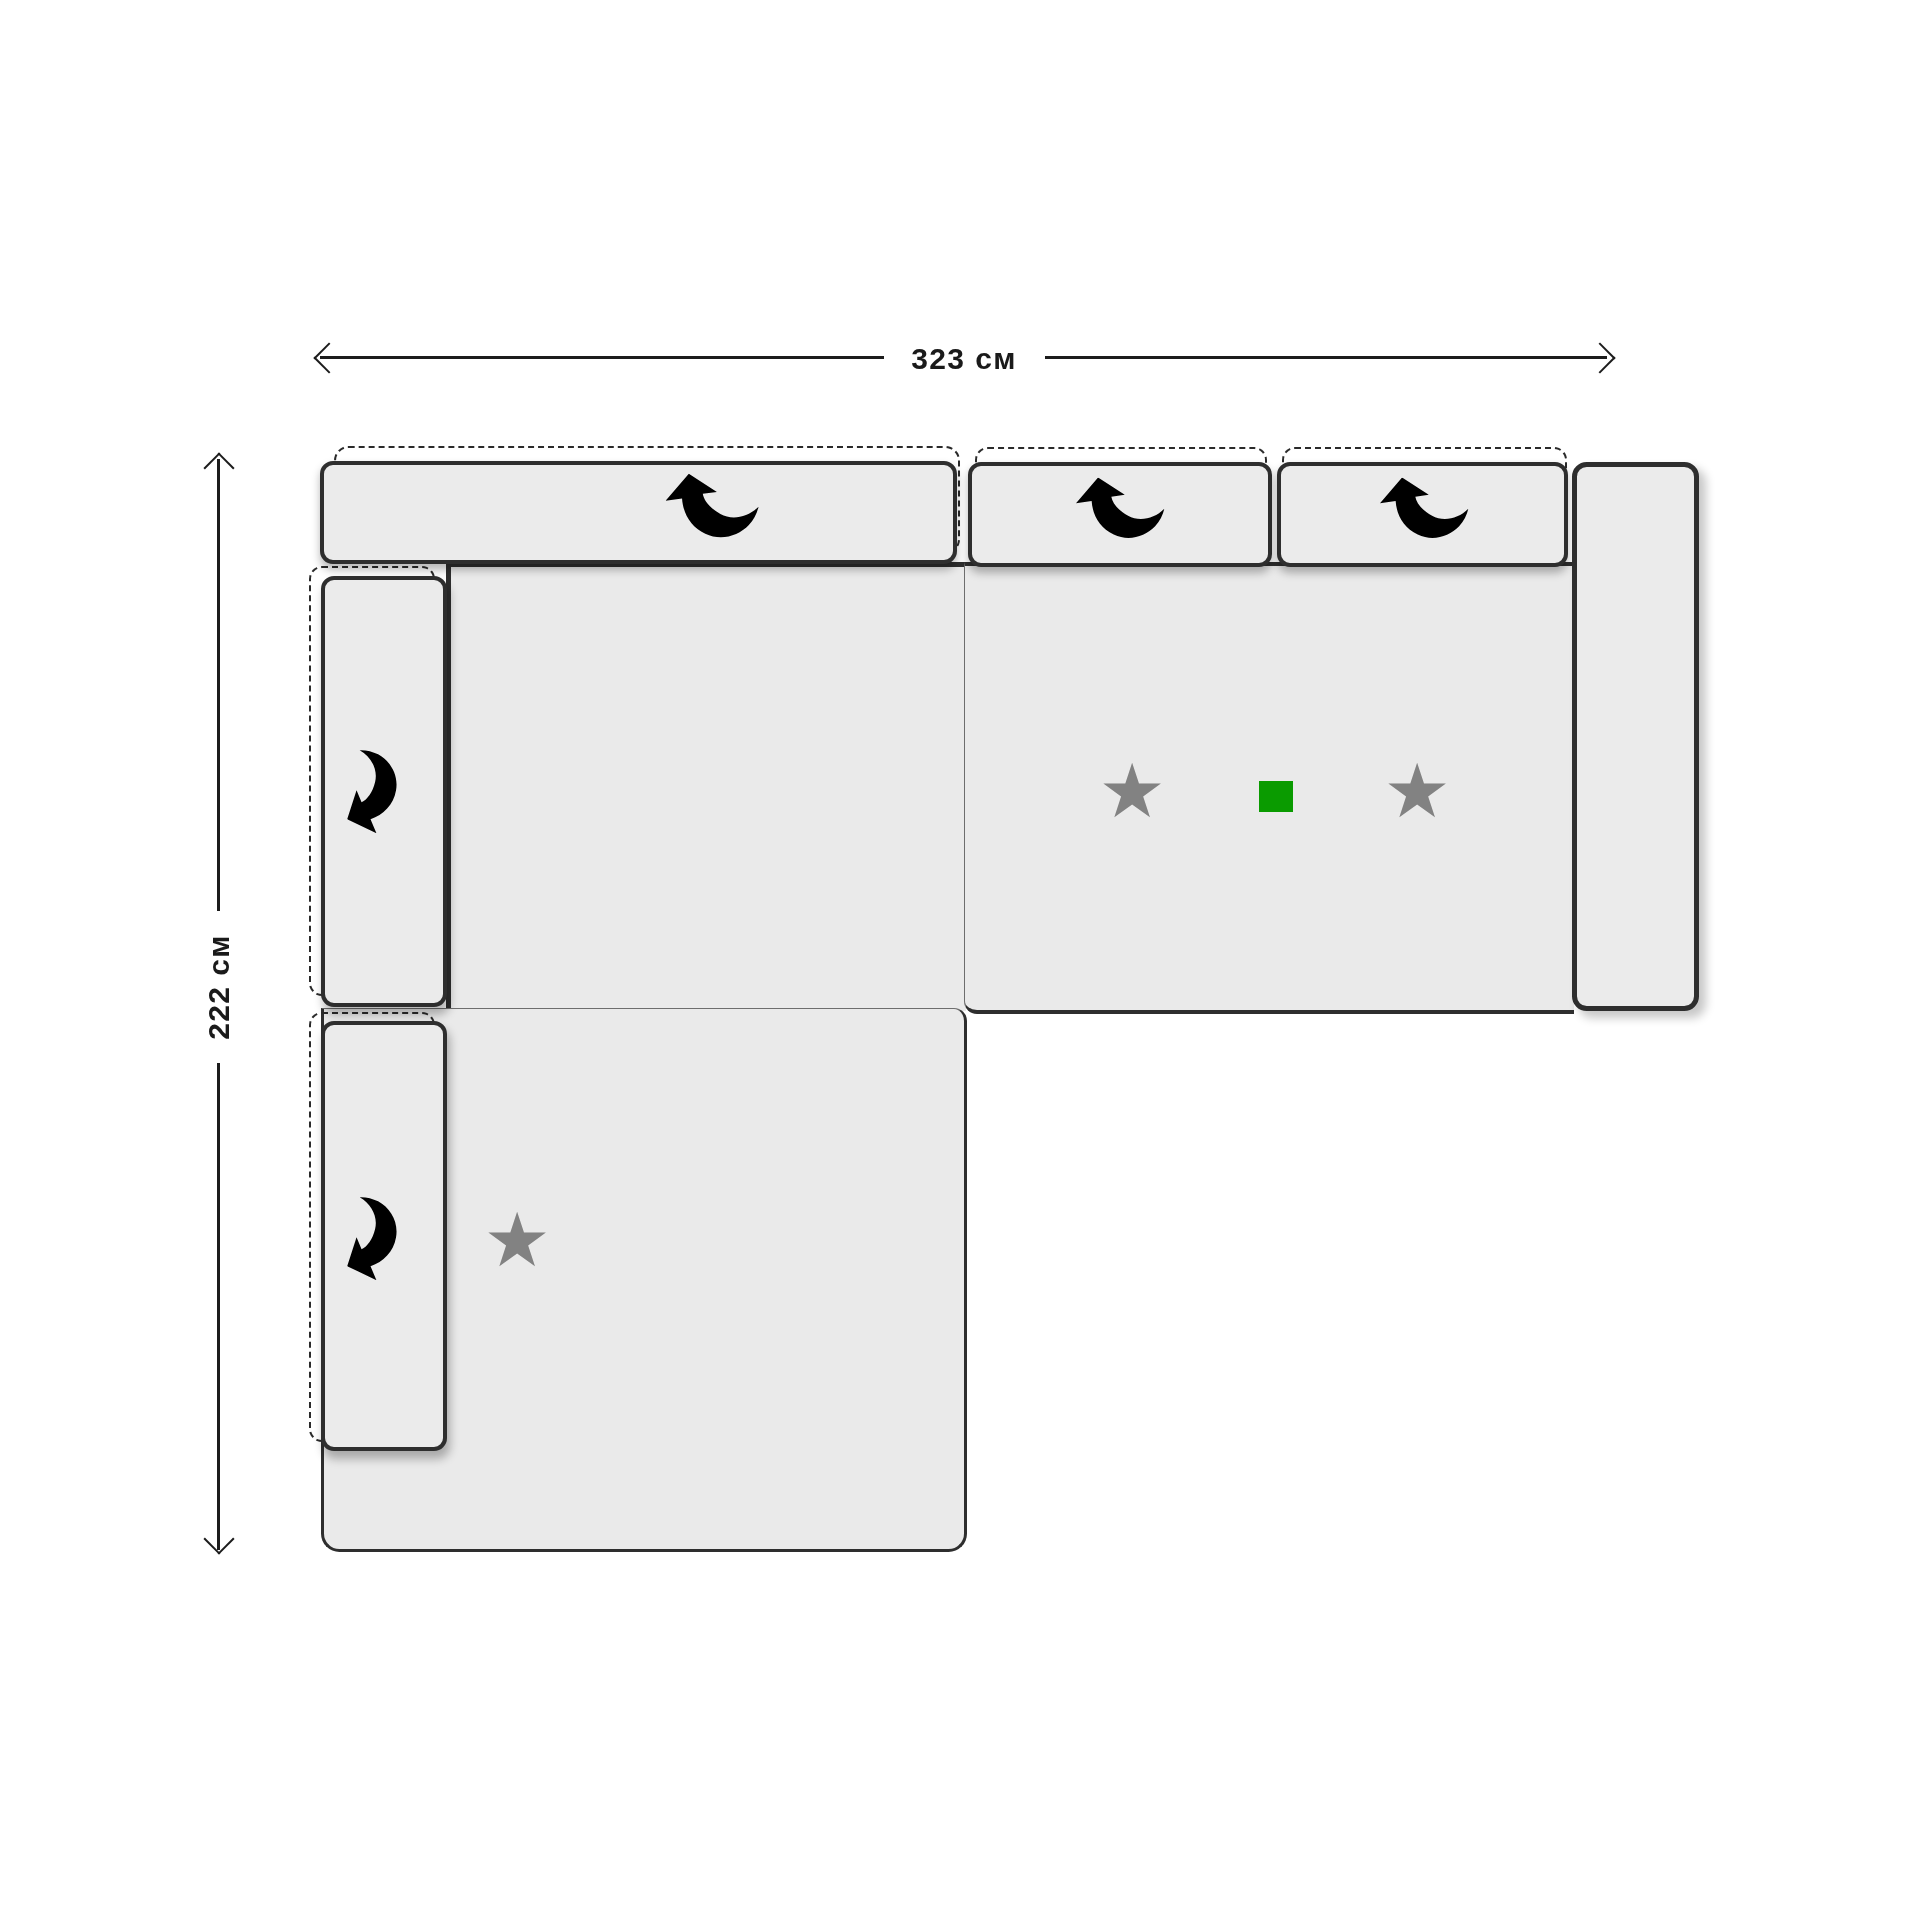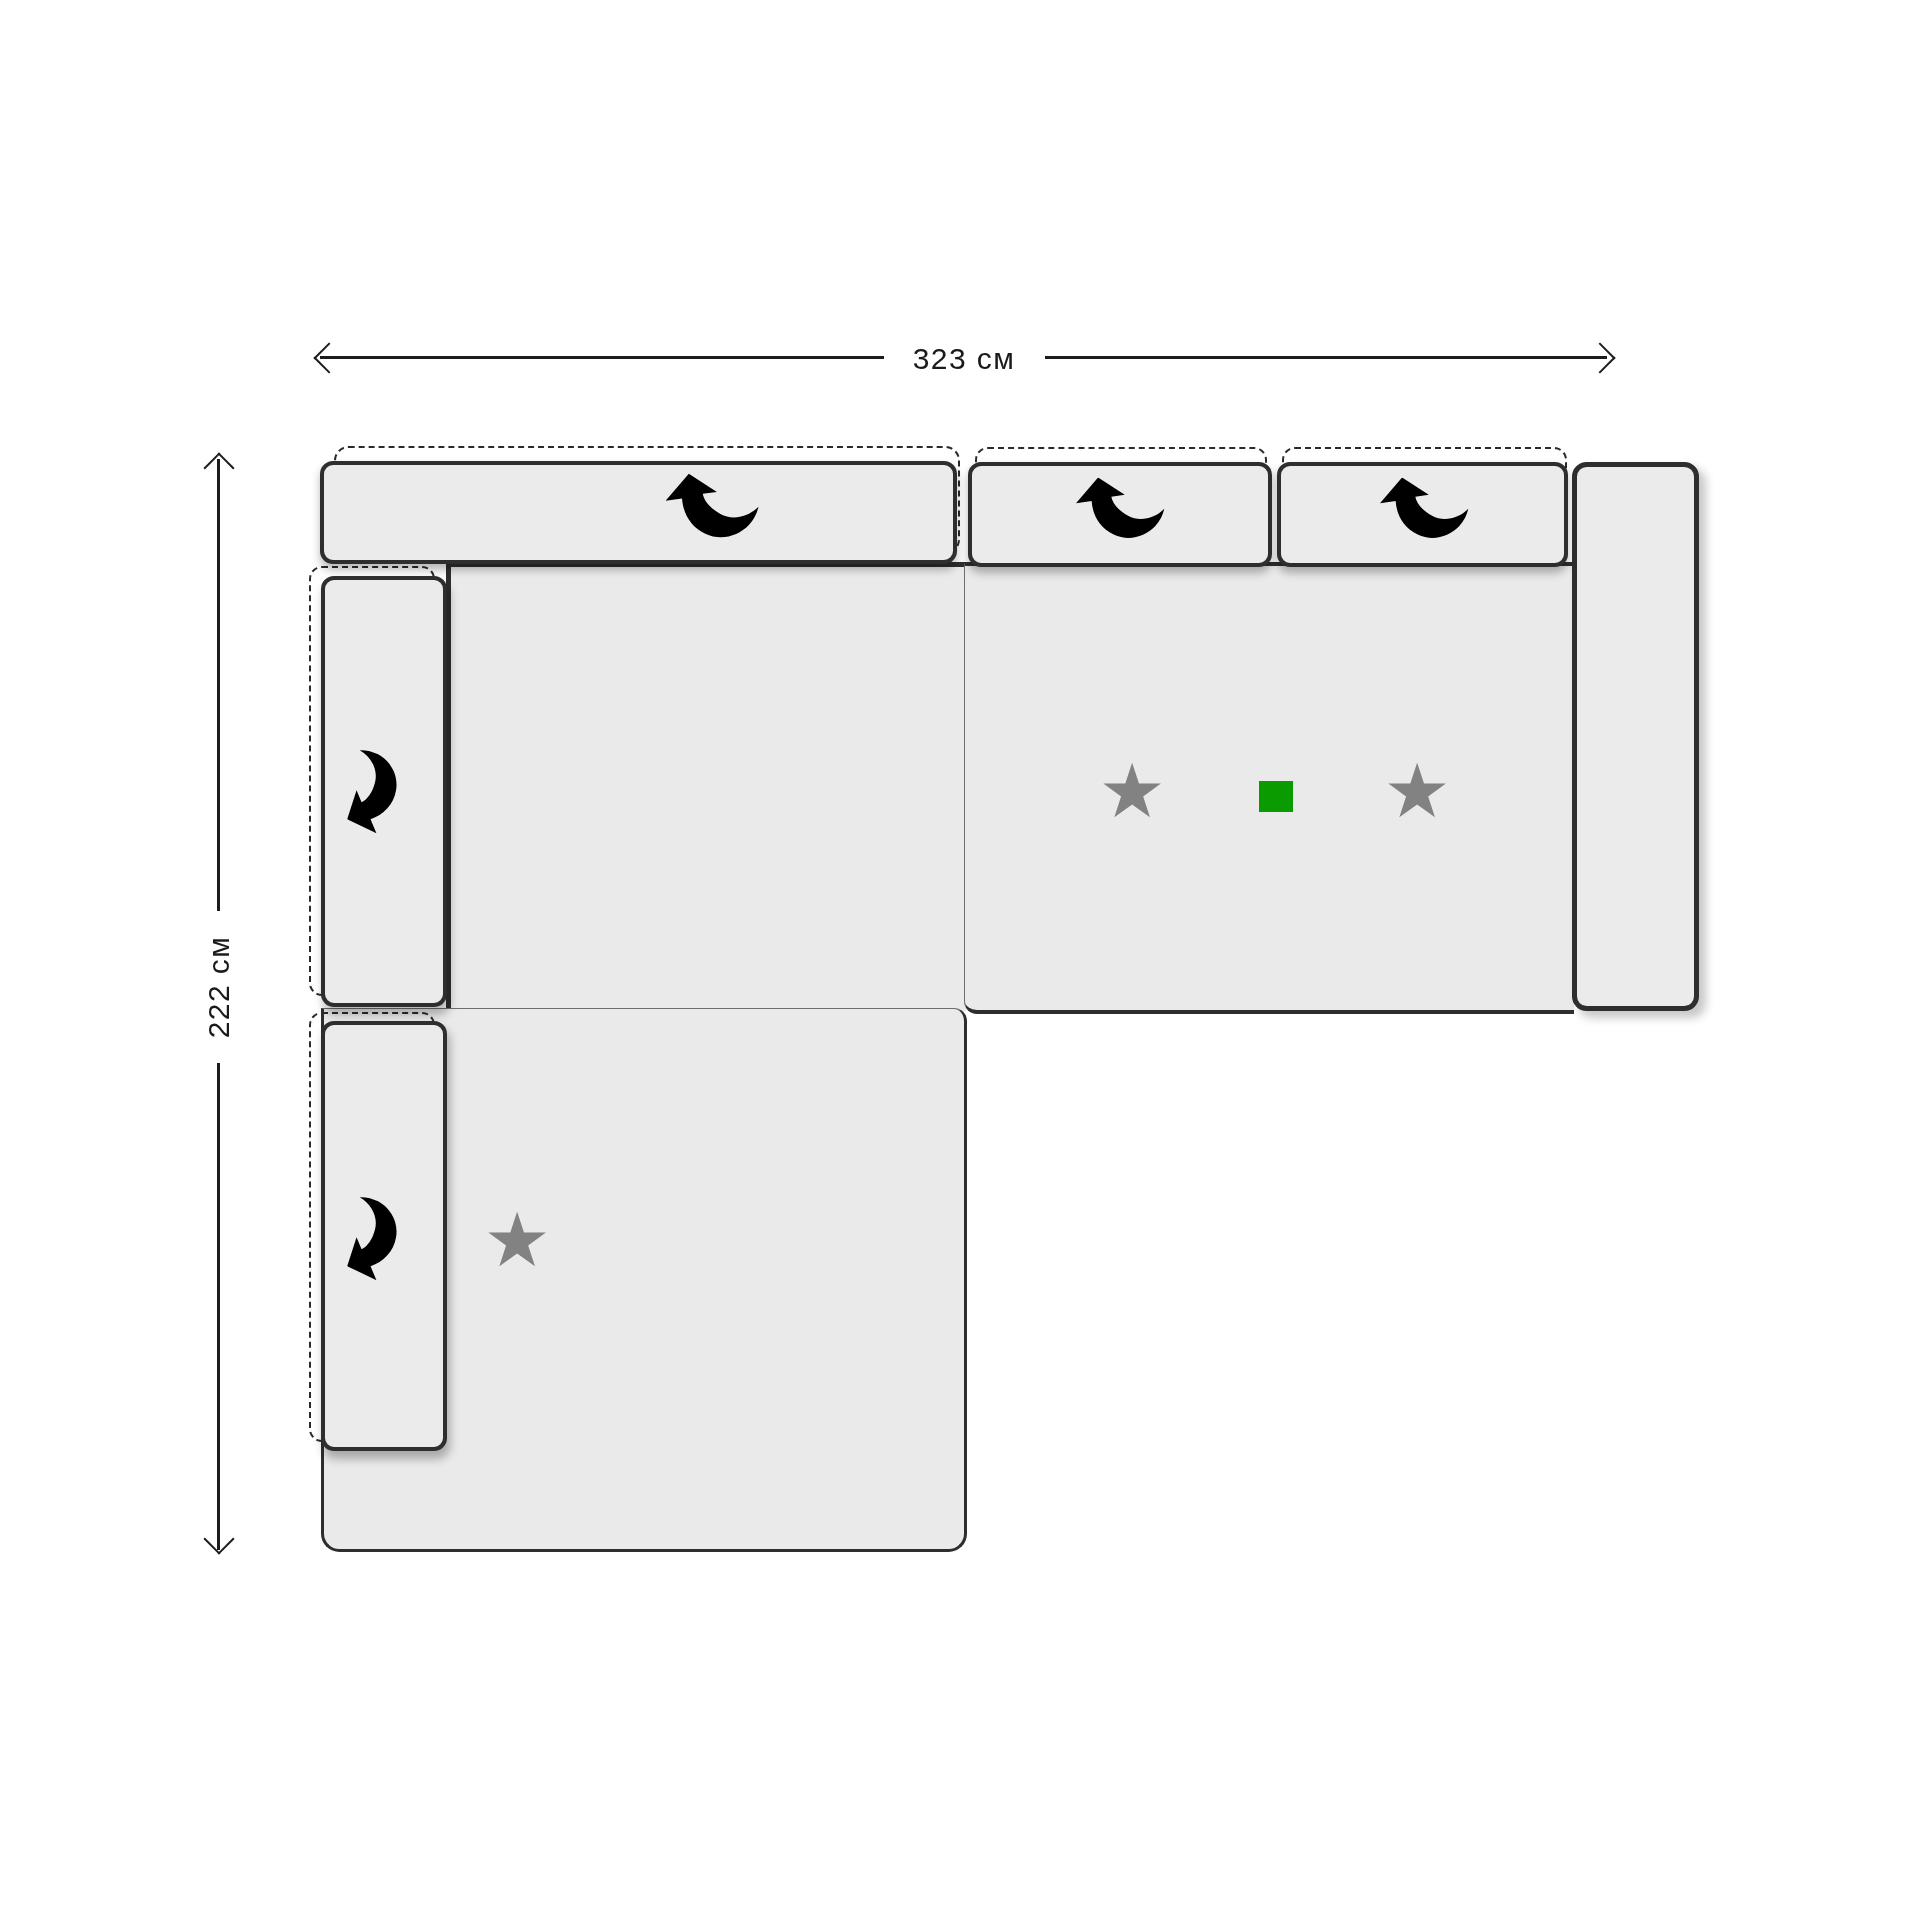--- a/index.html
+++ b/index.html
@@ -15,20 +15,21 @@
     --dimension-line:#1c1c1c;
     --dimension-text:#1a1a1a;
   }
   html,body{margin:0;padding:0;background:var(--background);}
   .canvas{
     position:relative;
     width:1780px;height:1928px;
     background:var(--background);
     font-family:"Liberation Sans", sans-serif;
     overflow:hidden;
+    font-weight:bold;
   }
   .abs{position:absolute;box-sizing:border-box;}
 
   
   .dim-seg-h{height:2.8px;background:var(--dimension-line);}
   .dim-seg-v{width:2.8px;background:var(--dimension-line);}
   .chev{
     width:22px;height:22px;
     border-left:2.8px solid var(--dimension-line);
     border-bottom:2.8px solid var(--dimension-line);

